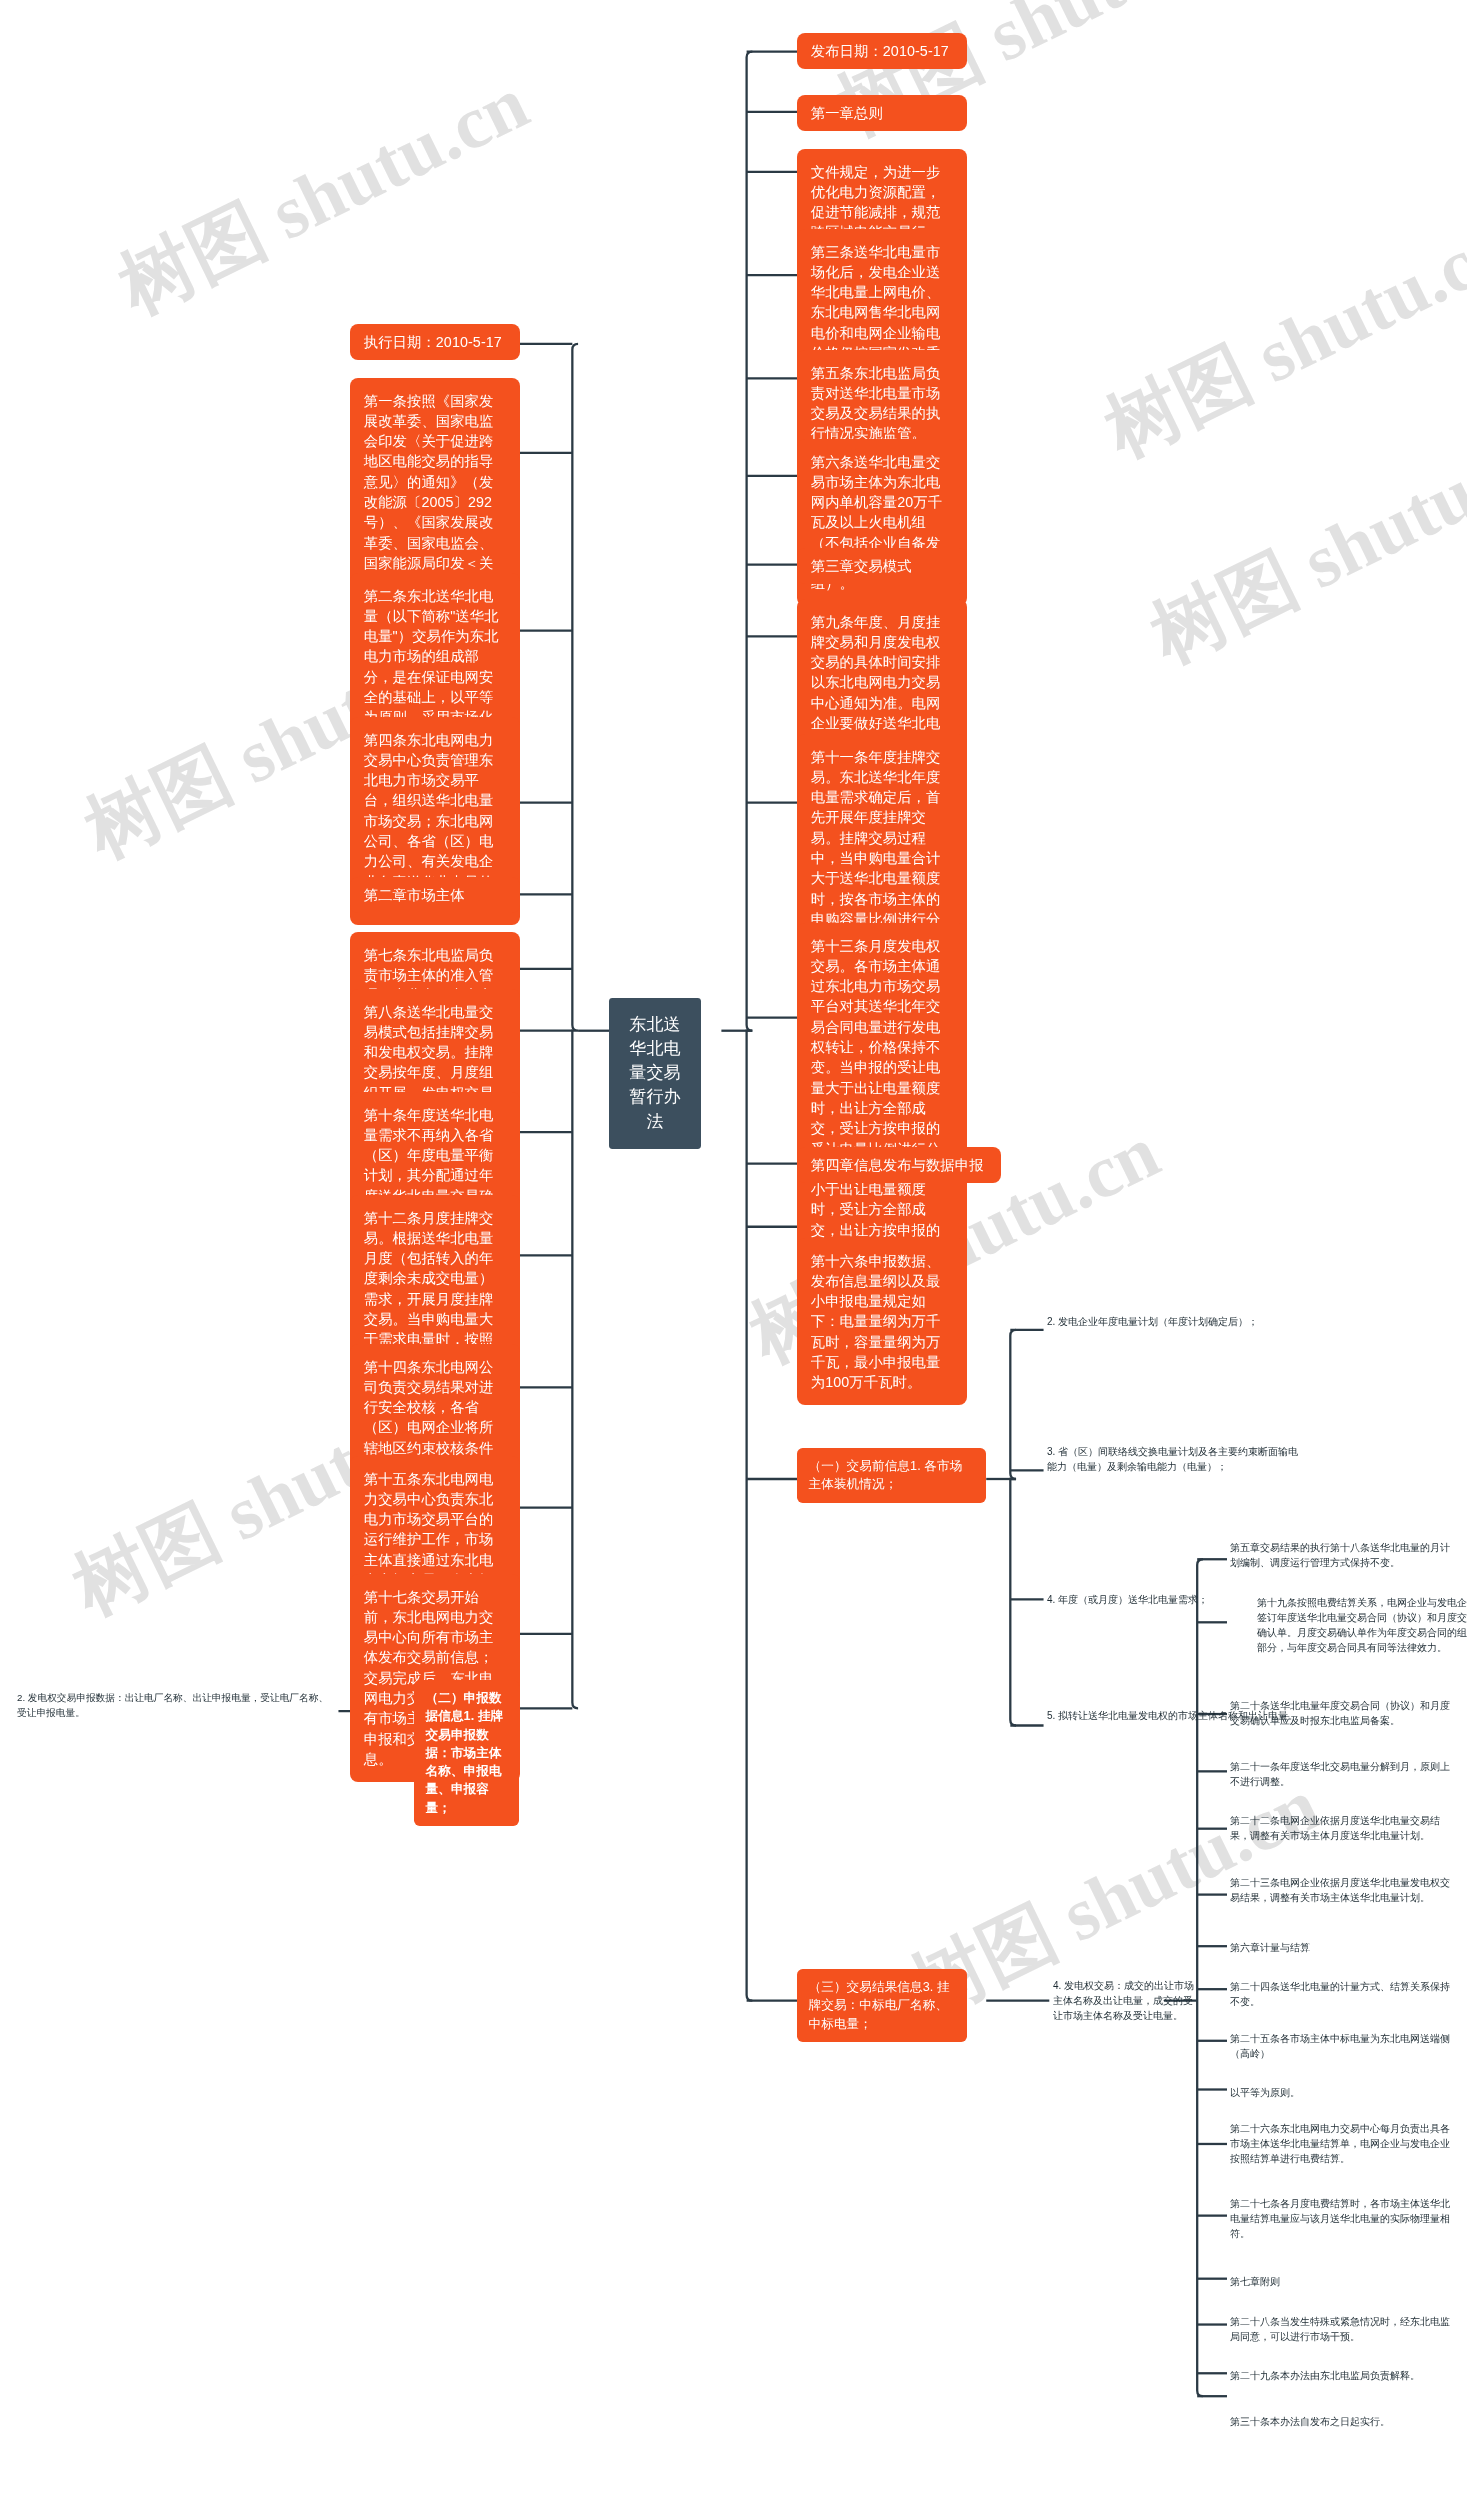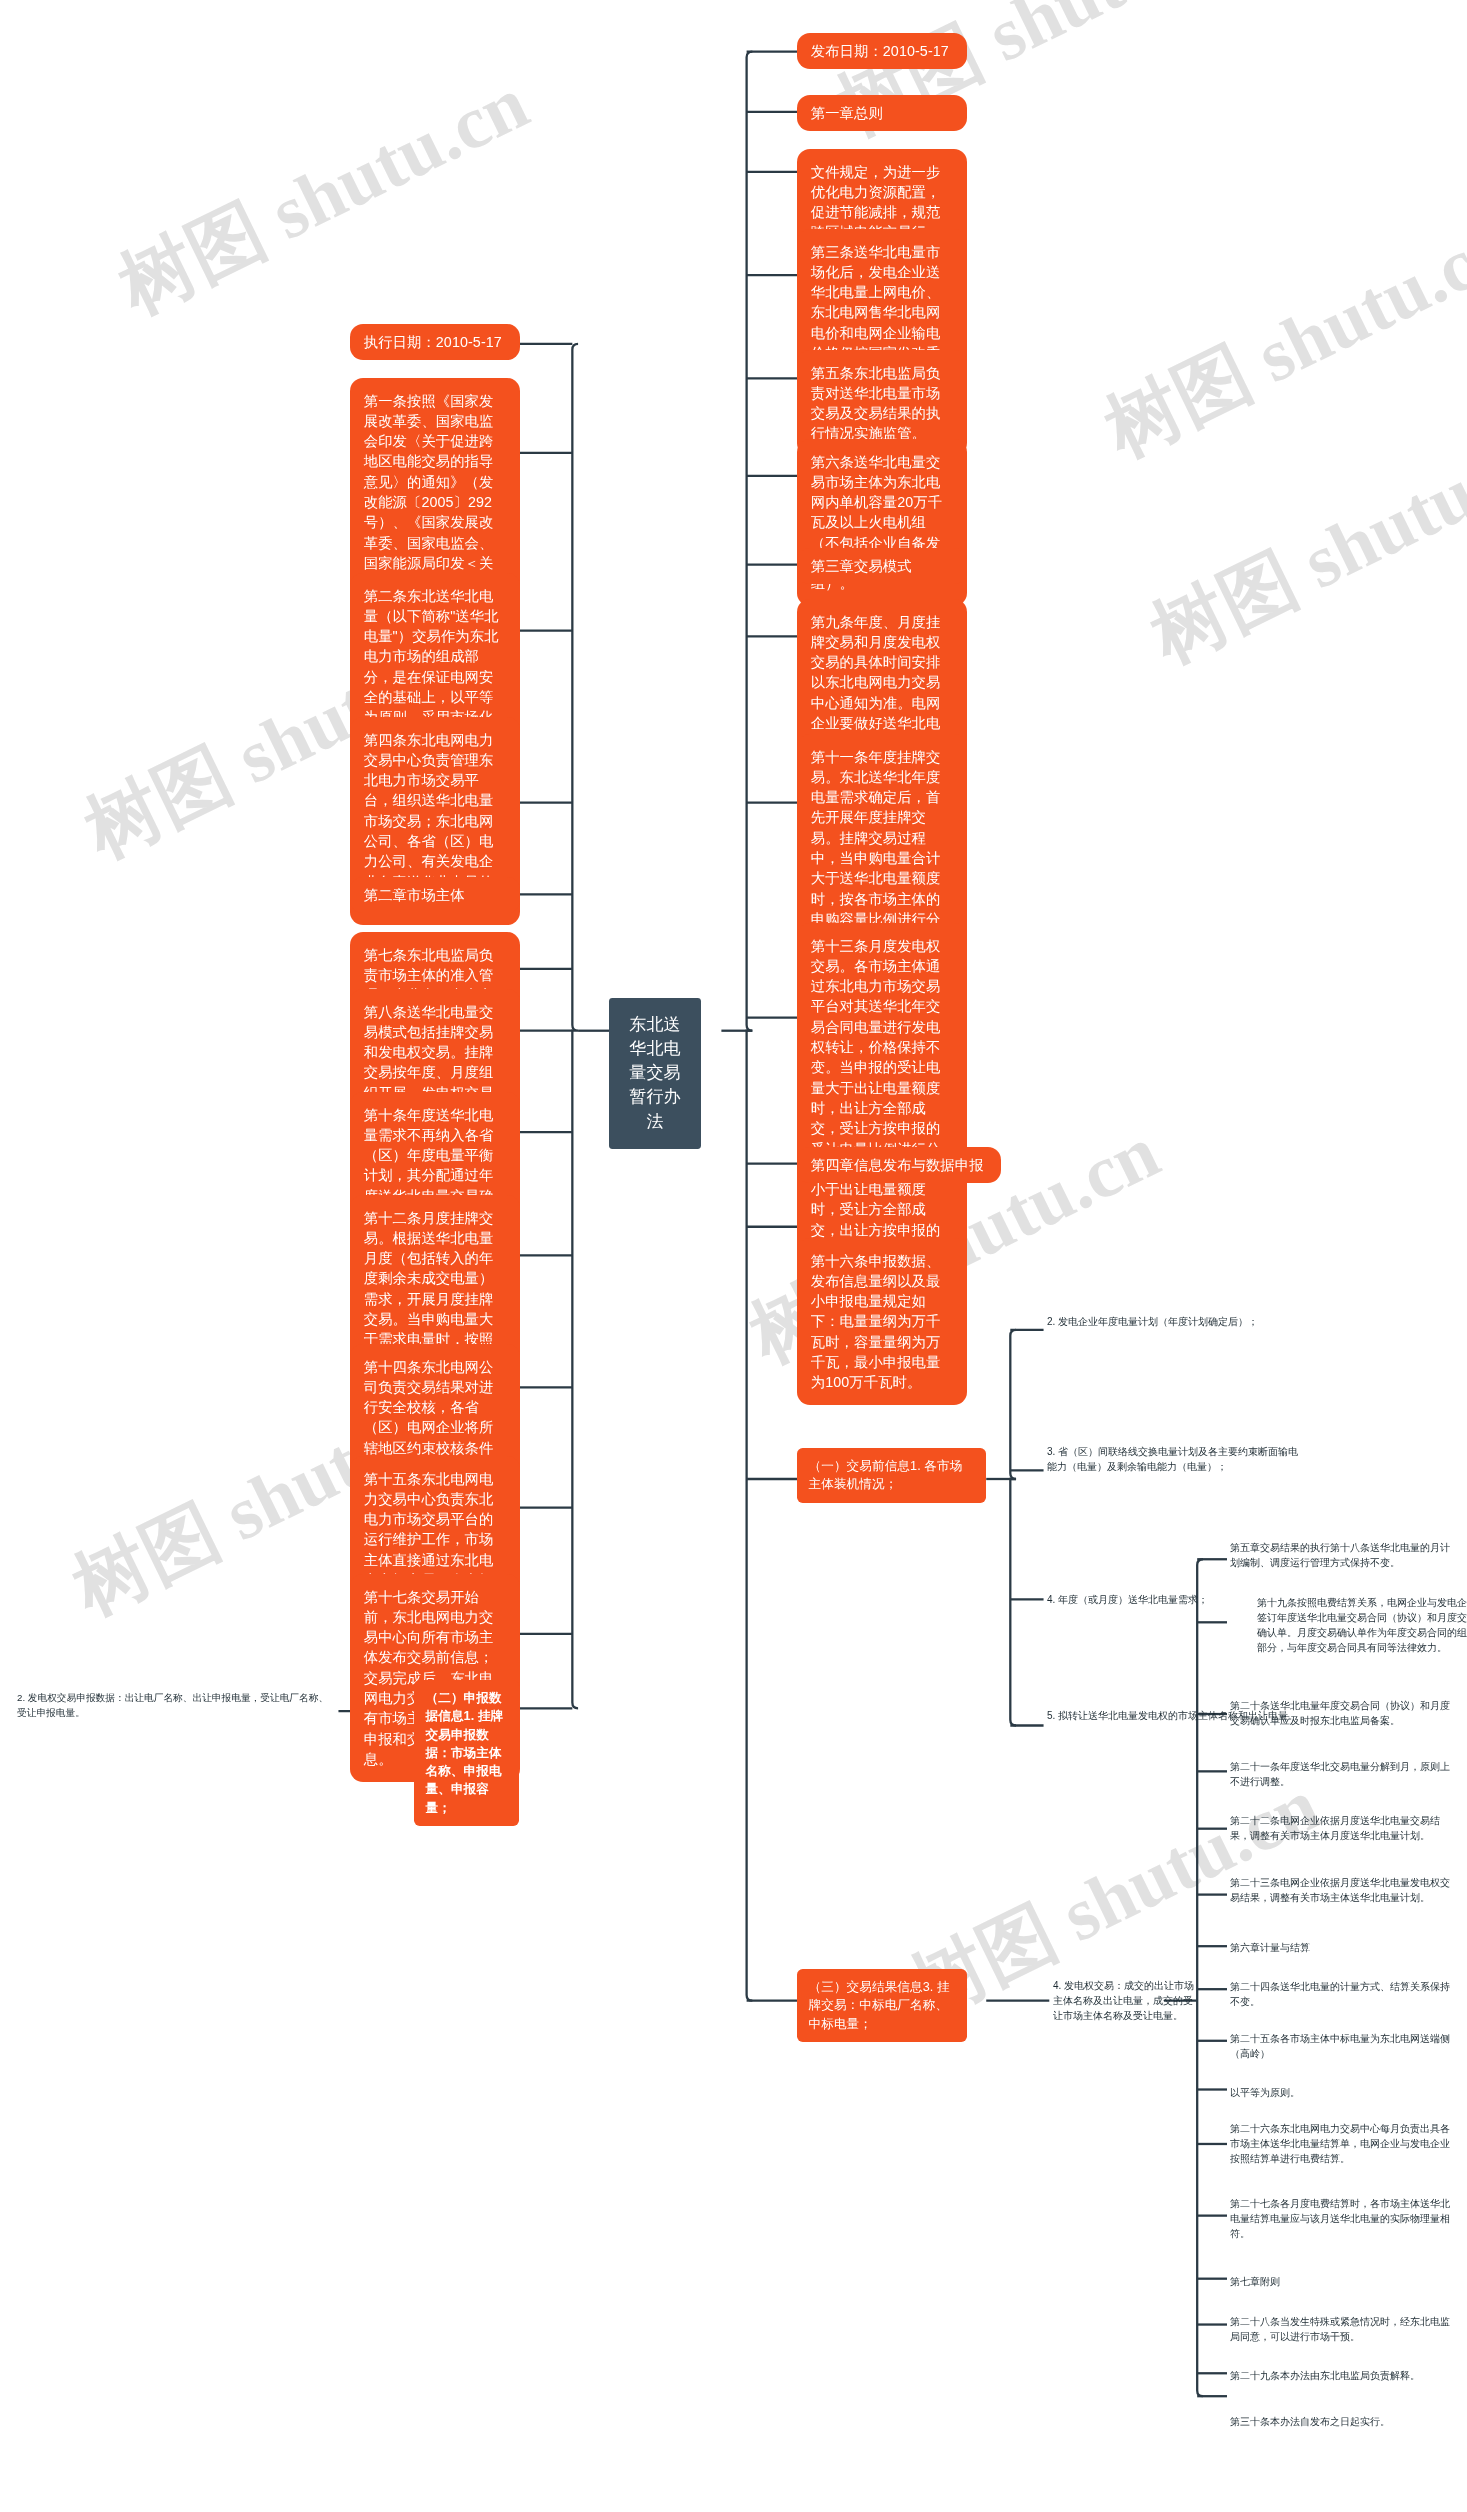--- a/index.html
+++ b/index.html
@@ -25,21 +25,21 @@
   .node{
     position:absolute;box-sizing:border-box;
     border-radius:8px;
     color:#ffffff;background:#f4511e;
     line-height:1.42;
     letter-spacing:0.1px;
     display:flex;align-items:center;
   }
   .node .txt{display:block;width:100%;}
   .lvl1{           
-    font-size:14.3px;padding:12.6px 13.8px;border-radius:13px;
+    font-size:14.3px;padding:12.6px 13.8px;
   }
   .lvl1.small{padding:8px 13.8px;}
   .root{
     background:#3c4f5e;color:#ffffff;font-size:17px;
     border-radius:3.4px;padding:15px 13.8px;text-align:center;
     justify-content:center;
   }
   .lvl2{           
     background:#f4511e;color:#fff;font-size:12.6px;padding:9.2px 11.5px;border-radius:5.7px;
     line-height:1.45;

